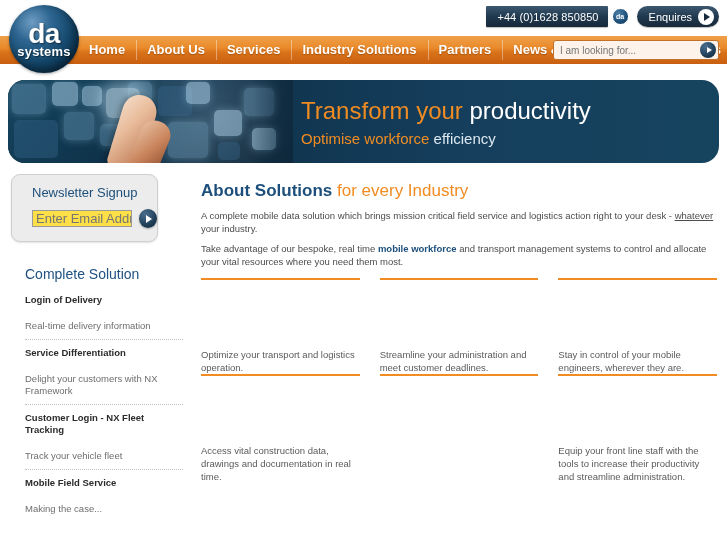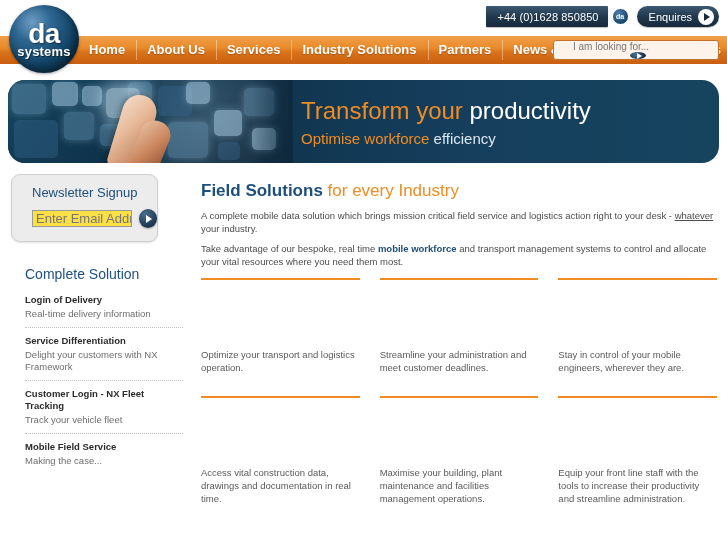--- a/index.html
+++ b/index.html
@@ -103,21 +103,21 @@
     content: ""; position: absolute; left: 0; top: 4px;
     width: 1px; height: 20px;
     background: rgba(255,255,255,.38);
   }
   .nav-search {
     position: absolute; right: 8px; top: 4px;
     width: 166px; height: 20px;
     background: #fdf3ea;
     border: 1px solid #c2702a;
     border-radius: 3px;
-    display: flex; align-items: center; flex-direction: column;
+    display: flex; align-items: center;
   }
   .nav-search input {
     flex: 1; border: 0; outline: 0; background: transparent;
     font-family: "Liberation Sans", sans-serif;
     font-size: 10px; color: #6b6b6b;
     padding-left: 6px;
   }
   .nav-search .circ-arrow {
     width: 16px; height: 16px; border-radius: 50%;
     background: radial-gradient(circle at 35% 28%, #4a6e8f 0%, #1d3a52 65%, #12293c 100%);
@@ -236,21 +236,21 @@
     color: #1e5181; font-size: 14px; line-height: 18px;
   }
   .side-list { position: absolute; left: 25px; top: 294px; width: 158px; }
   .side-item { padding-bottom: 7px; margin-bottom: 7px; border-bottom: 1px dotted #c3c3c3; }
   .side-item:last-child { border-bottom: 0; }
   .side-item .t {
     font-size: 9.5px; font-weight: bold; color: #2b2b2b;
     line-height: 12px; cursor: pointer;
   }
   .side-item .d {
-    font-size: 9.5px; color: #6e6e6e; line-height: 12px; margin-top: 2px;
+    font-size: 9.5px; color: #6e6e6e; line-height: 12px; margin-top: 14px;
   }
 
   
   .grid { position: absolute; left: 201px; top: 278px; width: 516px; }
   .grow { display: flex; gap: 20px; }
   .gcol { width: 159px; }
   .grule { height: 2px; background: #f08c22; }
   .gspace { height: 68px; }
   .gtext { font-size: 9.5px; color: #5a5a5a; line-height: 13px; }
   .grow2 { margin-top: 0; }
@@ -336,21 +336,21 @@
     <div class="newsrow">
       <input type="text" placeholder="Enter Email Address" style="">
       <span class="circ-arrow">
           <i></i>
         </span>
     </div>
   </div>
 
   <div class="intro">
     <h1>
-      <span class="b">Field Solutions</span>
+      <span class="b">About Solutions</span>
       <span class="o">for every Industry</span>
     </h1>
     <p><span>A complete mobile data solution which brings mission critical field service and logistics action right to your desk - </span><a class="ul" href="#">whatever</a><span> your industry.</span></p>
     <p><span>Take advantage of our bespoke, real time </span><a class="bl" href="#">mobile workforce</a><span> and transport management systems to control and allocate your vital resources where you need them most.</span></p>
   </div>
 
   <div class="side-title">Complete Solution</div>
   <div class="side-list">
     <div class="side-item">
       <div class="t">Login of Delivery</div>
@@ -382,30 +382,29 @@
         <div class="gspace"></div>
         <div class="gtext">Streamline your administration and meet customer deadlines.</div>
       </div>
       <div class="gcol">
         <div class="grule"></div>
         <div class="gspace"></div>
         <div class="gtext">Stay in control of your mobile engineers, wherever they are.</div>
       </div>
     </div>
 
-    <div class="grow grow2" style="margin-top:22px;">
+    <div class="grow grow2" style="">
       <div class="gcol">
         <div class="grule"></div>
         <div class="gspace"></div>
         <div class="gtext">Access vital construction data, drawings and documentation in real time.</div>
       </div>
       <div class="gcol">
         <div class="grule"></div>
         <div class="gspace"></div>
-        <div class="gtext">Maximise your building, plant maintenance and facilities management operations.</div>
       </div>
       <div class="gcol">
         <div class="grule"></div>
         <div class="gspace"></div>
         <div class="gtext">Equip your front line staff with the tools to increase their productivity and streamline administration.</div>
       </div>
     </div>
   </div>
 
 </div>

